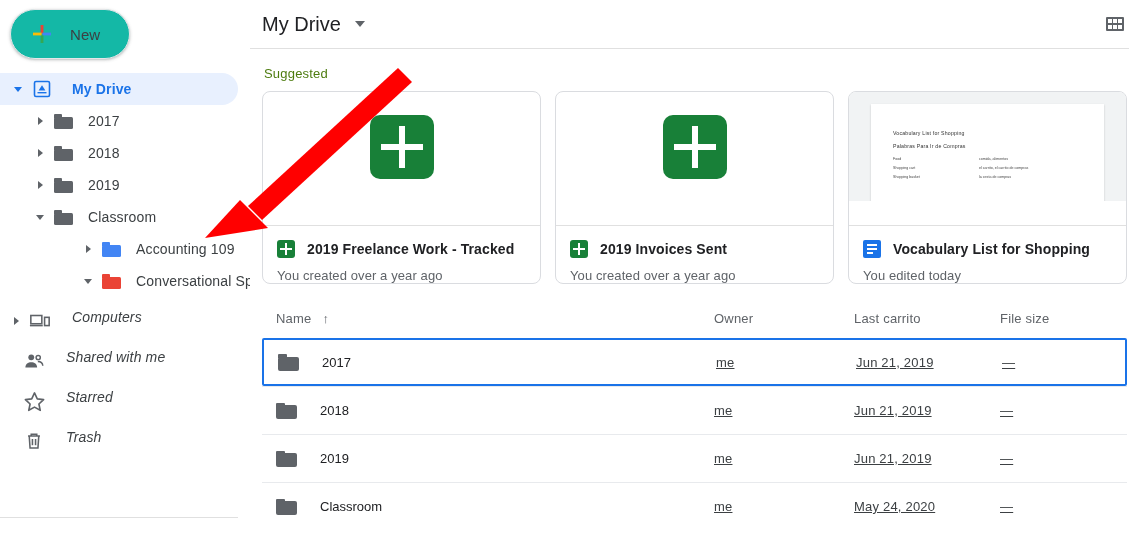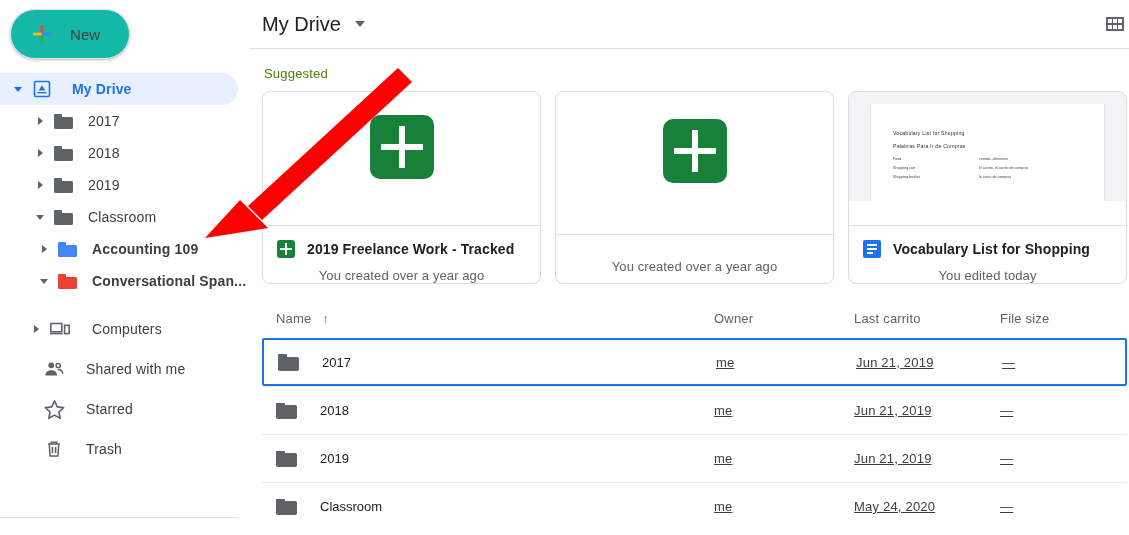--- a/index.html
+++ b/index.html
@@ -60,40 +60,40 @@
     border-left: 4px solid transparent;
     border-right: 4px solid transparent;
   }
   .caret.blue .tri-d { border-top-color: #1a73e8; }
   .ico { width: 24px; height: 24px; flex: 0 0 24px; display: flex; align-items: center; justify-content: center; }
   .lbl { font-size: 14px; color: #3c4043; letter-spacing: .15px; white-space: nowrap; }
   .row.selected .lbl { color: #1a73e8; font-weight: bold; }
 
   .lvl0 { padding-left: 6px; }
   .lvl1 { padding-left: 28px; }
-  .lvl2 { padding-left: 32px; font-weight: bold; }
+  .lvl2 { padding-left: 76px; }
   .lvl1 .lbl, .lvl2 .lbl { margin-left: 12px; }
   .lvl0 .lbl { margin-left: 18px; }
 
   .folder-g {
     width: 20px; height: 16px; position: relative;
   }
   .folder-g::before {
     content: ""; position: absolute; left: 0; top: 1px;
     width: 8px; height: 4px; border-radius: 1px 1px 0 0; background: #5f6368;
   }
   .folder-g::after {
     content: ""; position: absolute; left: 0; top: 3.5px;
     width: 19px; height: 12.5px; border-radius: 1.5px; background: #5f6368;
   }
   .folder-b::before, .folder-b::after { background: #4285f4; }
   .folder-r::before, .folder-r::after { background: #ea4335; }
 
   .nav-list { margin-top: 12px; }
-  .nav-row { display: flex; align-items: center; height: 40px; cursor: pointer; padding-left: 24px; }
+  .nav-row { display: flex; align-items: flex-start; height: 40px; cursor: pointer; padding-left: 4px; font-style: italic; }
   .nav-row .ico { width: 24px; flex: 0 0 24px; margin-left: 18px; }
   .nav-row .lbl { margin-left: 20px; font-size: 14px; }
   .nav-row.has-caret .ico { margin-left: 0; }
   .divider { position: absolute; left: 0; top: 517px; width: 238px; height: 1px; background: #e0e0e0; }
 
   
   .main { flex: 1; position: relative; height: 535px; background: #fff; }
   .topbar {
     height: 49px; display: flex; align-items: center;
     border-bottom: 1px solid #e0e0e0;
@@ -117,21 +117,21 @@
     width: 279px; height: 193px;
     border: 1px solid #dadce0; border-radius: 8px;
     background: #fff; overflow: hidden; cursor: pointer;
     display: flex; flex-direction: column; gap: 24px;
   }
   .card.shaded .thumb { background: #f1f3f4; }
   .thumb { height: 118px; display: flex; align-items: center; justify-content: center; position: relative; overflow: hidden; }
   .card-foot { border-top: 1px solid #e0e0e0; flex: 1; padding: 14px 14px 0 14px; }
   .card-title-row { display: flex; align-items: center; }
   .card-title { font-size: 14px; color: #202124; font-weight: bold; margin-left: 12px; letter-spacing: .1px; white-space: nowrap; overflow: hidden; text-overflow: ellipsis; }
-  .card-sub { font-size: 13px; color: #5f6368; margin-top: 10px; letter-spacing: .1px; text-align: center; }
+  .card-sub { font-size: 13px; color: #5f6368; margin-top: 10px; letter-spacing: .1px; }
 
   .sheet-big { width: 64px; height: 64px; border-radius: 10px; background: #188038; position: relative; }
   .sheet-big::before { content:""; position:absolute; left:11px; top:29px; width:42px; height:6px; background:#fff; }
   .sheet-big::after  { content:""; position:absolute; left:29px; top:11px; width:6px; height:42px; background:#fff; }
   .sheet-sm { width: 18px; height: 18px; border-radius: 3px; background: #188038; position: relative; flex: 0 0 18px; }
   .sheet-sm::before { content:""; position:absolute; left:3px; top:8px; width:12px; height:2px; background:#fff; }
   .sheet-sm::after  { content:""; position:absolute; left:8px; top:3px; width:2px; height:12px; background:#fff; }
   .doc-sm { width: 18px; height: 18px; border-radius: 2px; background: #1a73e8; position: relative; flex: 0 0 18px; }
   .doc-sm i { position: absolute; background: #fff; left: 4px; height: 2px; }
   .doc-sm i:nth-child(1){ top: 4px; width: 10px; }
@@ -367,20 +367,24 @@
             </div>
             <div class="card-sub">You created over a year ago</div>
           </div>
         </div>
 
         <div class="card">
           <div class="thumb">
             <div class="sheet-big"></div>
           </div>
           <div class="card-foot">
+            <div class="card-title-row">
+              <span class="sheet-sm"></span>
+              <span class="card-title">2019 Invoices Sent</span>
+            </div>
             <div class="card-sub">You created over a year ago</div>
           </div>
         </div>
 
         <div class="card shaded">
           <div class="thumb">
             <div class="doc-preview">
               <div class="dp-h">Vocabulary List for Shopping</div>
               <div class="dp-h">Palabras Para Ir de Compras</div>
               <div class="dp-tbl">

